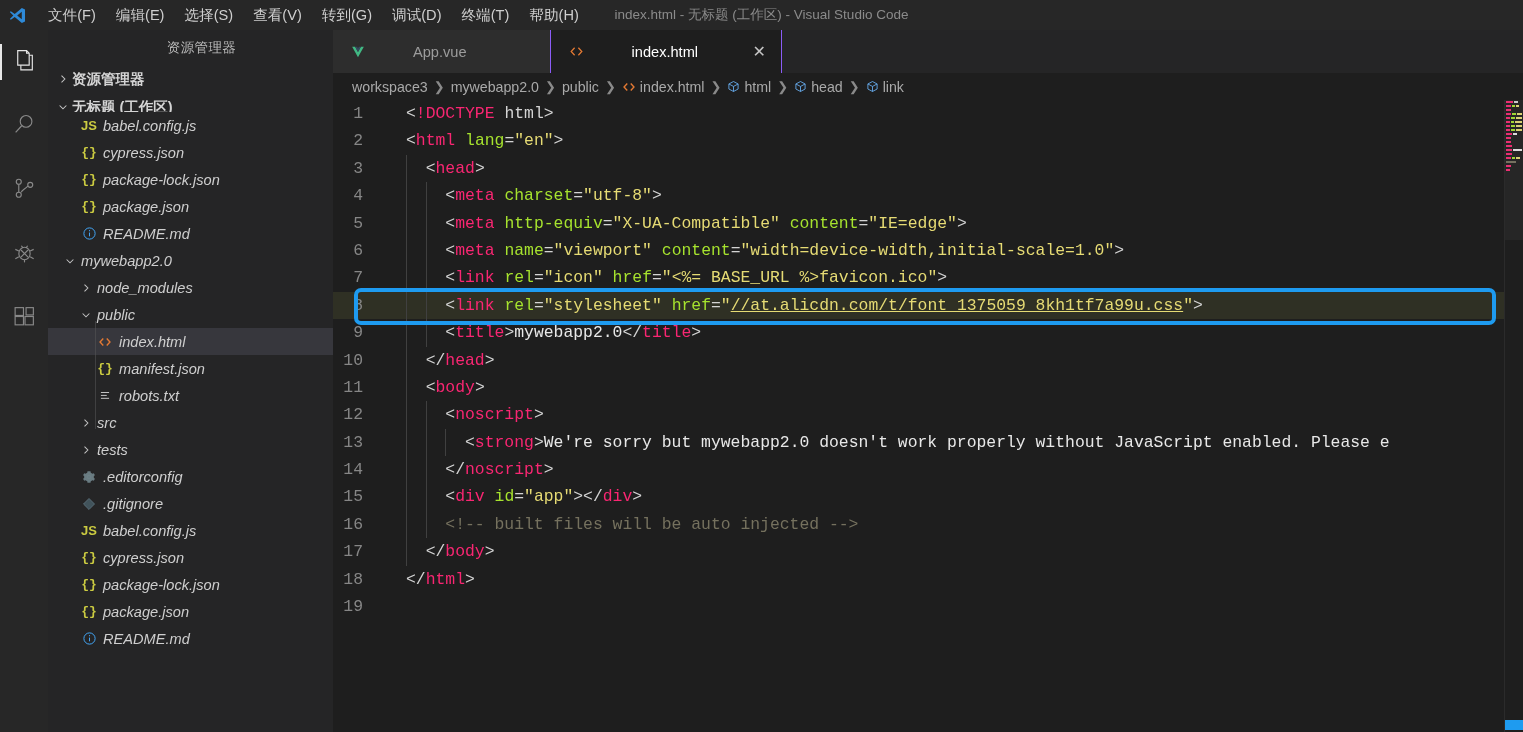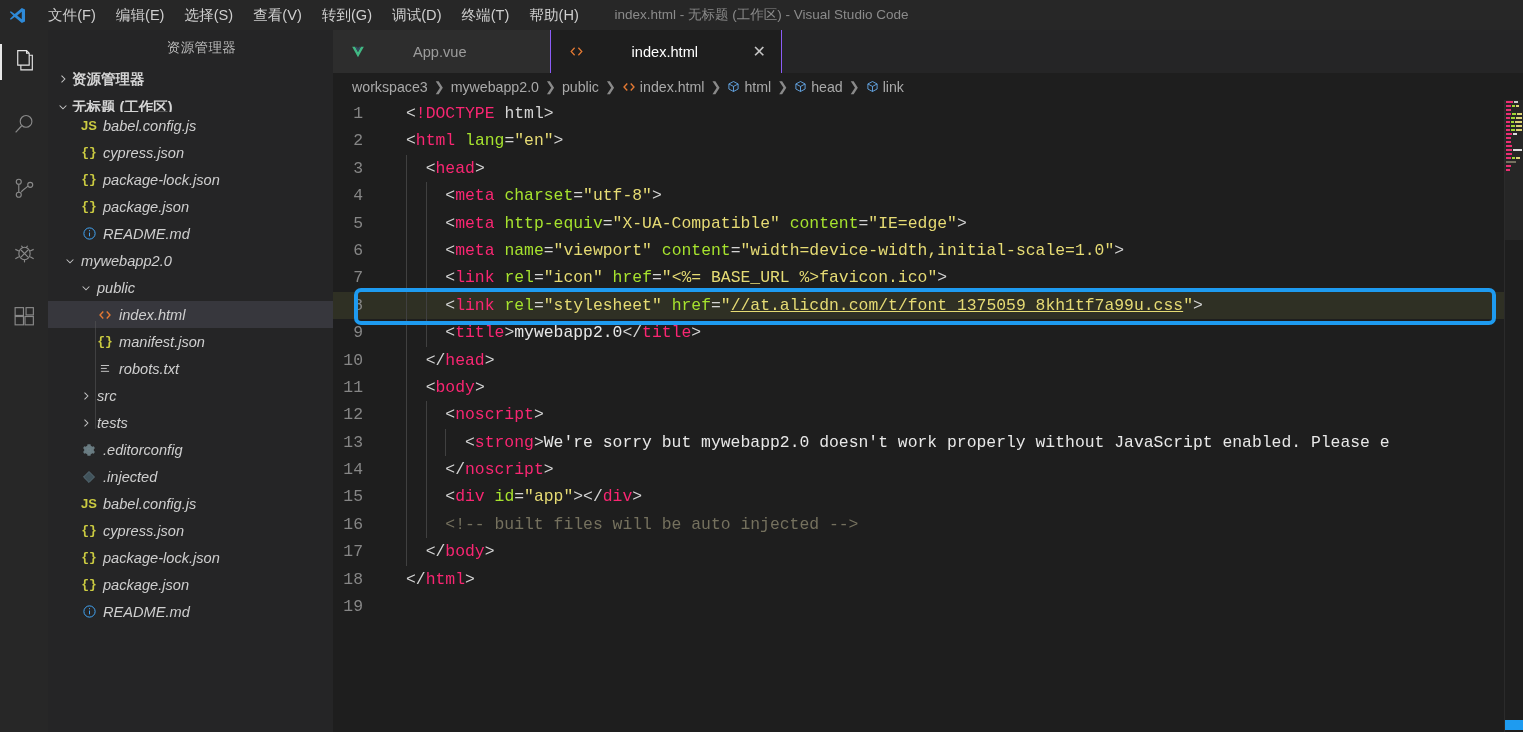--- a/index.html
+++ b/index.html
@@ -291,20 +291,29 @@
             <svg width="12" height="12" viewBox="0 0 16 16" fill="none" stroke="#c5c5c5" stroke-width="1.35">
               <path d="M3.5 6 L8 10.5 L12.5 6"></path>
             </svg>
           </span>
           <span class="lbl">mywebapp2.0</span>
         </div>
         <div class="row">
           <span class="ind" style="width: 30px;"></span>
           <span class="arrow">
             <svg width="12" height="12" viewBox="0 0 16 16" fill="none" stroke="#c5c5c5" stroke-width="1.35">
+              <path d="M6 3.5 L10.5 8 L6 12.5"></path>
+            </svg>
+          </span>
+          <span class="lbl">node_modules</span>
+        </div>
+        <div class="row">
+          <span class="ind" style="width: 30px;"></span>
+          <span class="arrow">
+            <svg width="12" height="12" viewBox="0 0 16 16" fill="none" stroke="#c5c5c5" stroke-width="1.35">
               <path d="M3.5 6 L8 10.5 L12.5 6"></path>
             </svg>
           </span>
           <span class="lbl">public</span>
         </div>
         <div class="row selected">
           <span class="ind" style="width: 46px;"></span>
           <span class="ficon">
             <svg width="14" height="14" viewBox="0 0 24 24" fill="none" stroke="#e37933" stroke-width="2.4">
               <path d="M9 6 L3.5 12 L9 18"></path>
@@ -355,21 +364,21 @@
           </span>
           <span class="lbl">.editorconfig</span>
         </div>
         <div class="row">
           <span class="ind" style="width: 30px;"></span>
           <span class="ficon">
             <svg width="14" height="14" viewBox="0 0 24 24">
               <path d="M12 2.5 L21.5 12 L12 21.5 L2.5 12 Z" fill="#41535b" stroke="#6b8591" stroke-width="1.1"></path>
             </svg>
           </span>
-          <span class="lbl">.injected</span>
+          <span class="lbl">.gitignore</span>
         </div>
         <div class="row">
           <span class="ind" style="width: 30px;"></span>
           <span class="ficon ic-js">JS</span>
           <span class="lbl">babel.config.js</span>
         </div>
         <div class="row">
           <span class="ind" style="width: 30px;"></span>
           <span class="ficon ic-json">{}</span>
           <span class="lbl">cypress.json</span>

